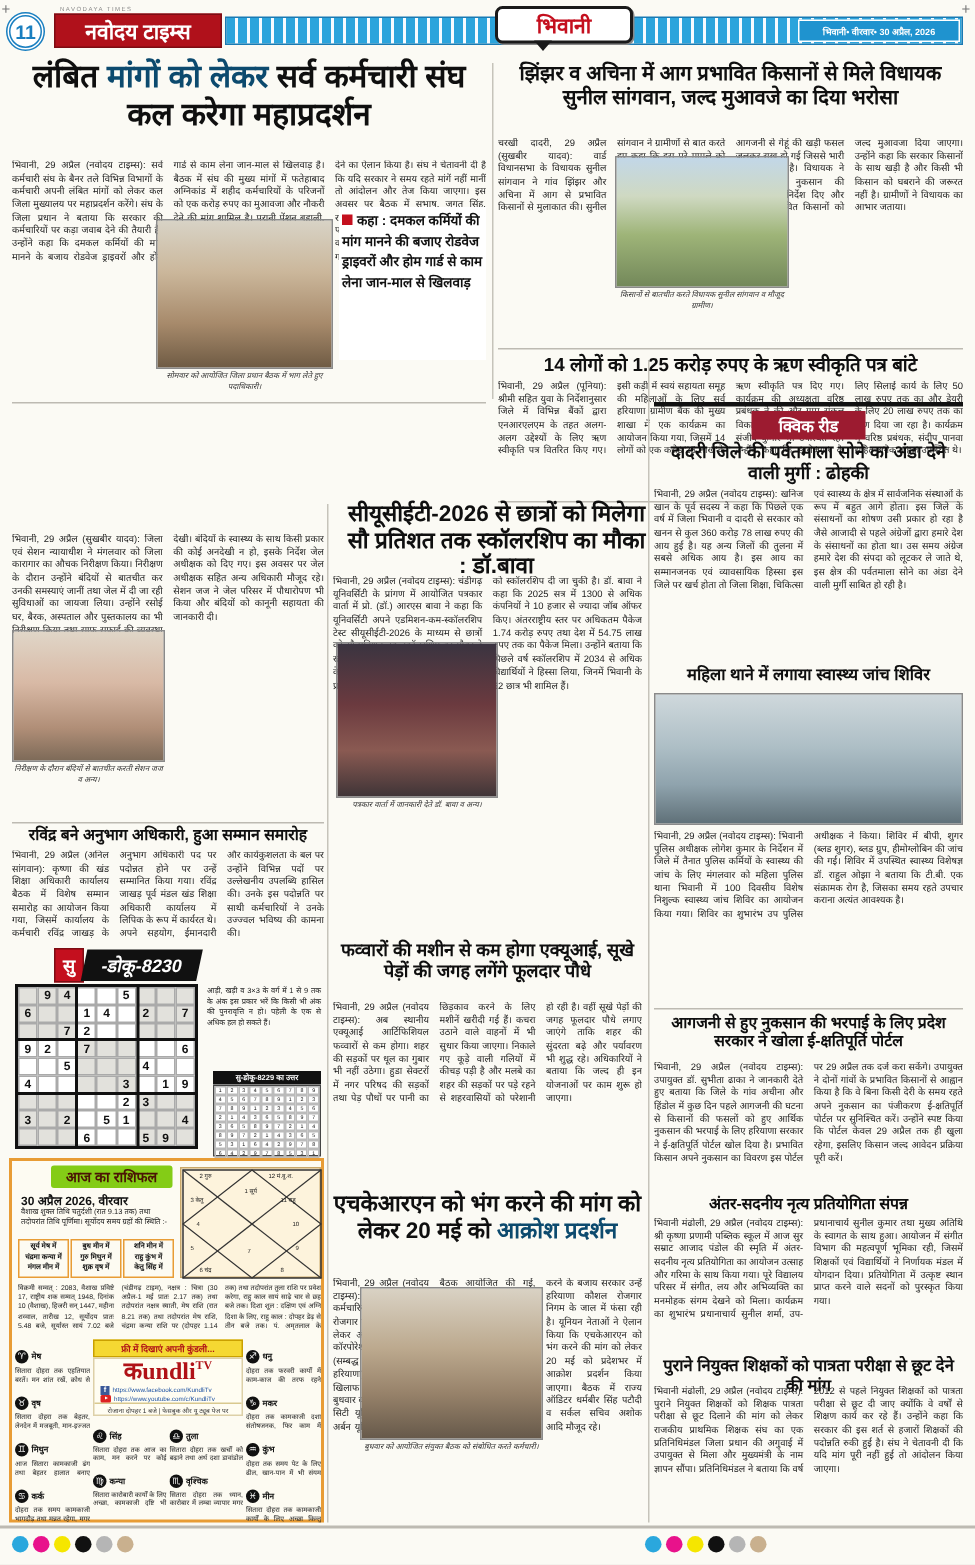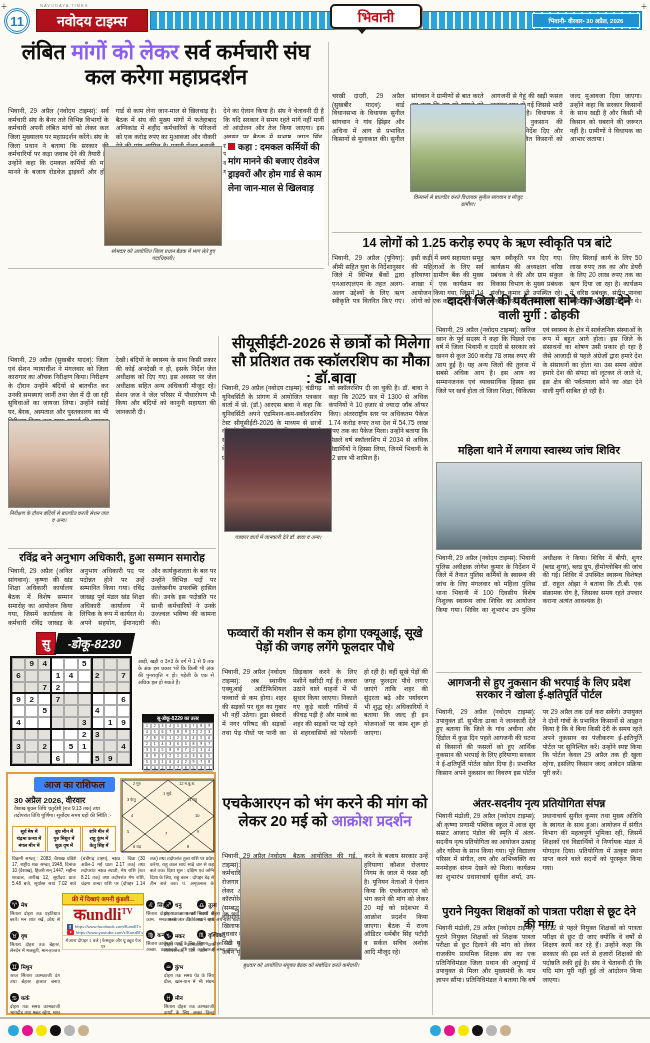--- a/index.html
+++ b/index.html
@@ -11,21 +11,21 @@
   
   .page-circle{width:26px;height:26px;border:3px double #1a7fc0;border-radius:50%;color:#1a7fc0;font-weight:bold;font-size:13px;display:flex;align-items:center;justify-content:center;background:#fff;}
   .logo-small{font-size:4px;color:#8a8a8a;letter-spacing:1px;}
   .logo-box{background:#b0111b;color:#fff;font-weight:bold;font-size:14px;display:flex;align-items:center;justify-content:center;border:1px solid #7d0c13;}
   .stripes{background:repeating-linear-gradient(90deg,#2ba4dc 0 6px,#f6fbff 6px 8px);border:1px solid #1a7ab3;}
   .edition-tab{background:#fff;border:2px solid #1a1a1a;border-radius:5px;color:#c40f1e;font-weight:bold;font-size:14px;display:flex;align-items:center;justify-content:center;box-shadow:1px 1px 0 #888;}
   .edition-tab:after{content:"";position:absolute;left:24px;bottom:-7px;width:0;height:0;border-left:6px solid transparent;border-right:6px solid transparent;border-top:7px solid #1a1a1a;}
   .date-box{background:#1f93cf;border:1px solid #fff;color:#fff;font-size:6px;font-weight:bold;display:flex;align-items:center;justify-content:center;}
   
   .headline{font-weight:bold;color:#0f0f0f;text-align:center;line-height:1.18;}
-  .blue{color:#8b5cf6;text-align:center;}
+  .blue{color:#0c4a6e;text-align:center;}
   .body-text{font-size:6.3px;line-height:1.38;text-align:justify;color:#222;column-gap:7px;overflow:hidden;}
   .cols-2{column-count:2;}.cols-3{column-count:3;}.cols-4{column-count:4;}
   .photo{border:1px solid #8a8a8a;background:#c9c2b2;}
   .ph-meeting{background:linear-gradient(180deg,#d8d3c6 0%,#cbb79b 35%,#a78a6b 70%,#6f5b44 100%);}
   .ph-field{background:linear-gradient(180deg,#c2d7e8 0%,#cfd9c2 30%,#9eb478 60%,#73885a 100%);}
   .ph-jail{background:linear-gradient(180deg,#e0d6c8 0%,#d8b9a5 40%,#b08e77 75%,#7d6a58 100%);}
   .ph-press{background:linear-gradient(180deg,#3a3440 0%,#6b3a3f 40%,#8a5a52 70%,#3f3437 100%);}
   .ph-police{background:linear-gradient(180deg,#cfd8dc 0%,#aebfc6 40%,#8fa3ad 70%,#5f7078 100%);}
   .ph-crowd{background:linear-gradient(180deg,#d9d2c4 0%,#bca98e 40%,#97826a 70%,#66594a 100%);}
   .caption{font-size:5.2px;font-style:italic;text-align:center;color:#333;line-height:1.25;background:#fbfaf4;}
@@ -43,21 +43,21 @@
   .su-grid{display:grid;grid-template-columns:repeat(9,1fr);grid-template-rows:repeat(9,1fr);border:2px solid #111;background:#fff;}
   .su-cell{border:1px solid #aaa;font-size:8px;font-weight:bold;color:#111;display:flex;align-items:center;justify-content:center;}
   .su-shade{background:#e2e1dc;}
   .su-line{position:absolute;background:#111;}
   .su-instr{font-size:5px;line-height:1.4;color:#222;text-align:justify;}
   .ans-label{background:#111;color:#fff;font-size:5px;font-weight:bold;text-align:center;padding:1px 0;}
   .ans-grid{display:grid;grid-template-columns:repeat(9,1fr);grid-template-rows:repeat(9,1fr);border:1px solid #444;background:#fff;}
   .ans-cell{border:0.5px solid #bbb;font-size:3.5px;color:#111;display:flex;align-items:center;justify-content:center;}
   
   .horo{border:2px solid #e89c35;background:#fdfbf2;}
-  .horo-title{background:#3b82f6;color:#4a1404;font-weight:bold;font-size:9.5px;text-align:center;padding:1px 10px;border-radius:2px;}
+  .horo-title{background:#84cc16;color:#4a1404;font-weight:bold;font-size:9.5px;text-align:center;padding:1px 10px;border-radius:2px;}
   .horo-date{font-weight:bold;font-size:8px;color:#111;}
   .horo-intro{font-size:5px;line-height:1.35;color:#222;}
   .planet-box{border:1px solid #e89c35;font-size:4.8px;font-weight:bold;line-height:1.5;text-align:center;color:#111;padding:1px;}
   .kundali{background:#fdf3dc;border:1px solid #caa86a;}
   .kundali .hs{position:absolute;font-size:4px;color:#222;white-space:nowrap;}
   .horo-foot{font-size:4.6px;line-height:1.35;text-align:justify;color:#222;column-count:3;column-gap:5px;overflow:hidden;}
   .sign{overflow:hidden;}
   .sign .sname{font-weight:bold;font-size:5.5px;color:#111;}
   .sign .sicon{display:inline-flex;width:9px;height:9px;border-radius:50%;background:#111;color:#fff;font-size:6px;align-items:center;justify-content:center;margin-right:2px;}
   .sign .stext{font-size:4.5px;line-height:1.3;text-align:justify;color:#222;}
@@ -94,40 +94,44 @@
   </div>
   <div class="abs body-text cols-3" style="left:8px;top:107px;width:316px;height:158px;">भिवानी, 29 अप्रैल (नवोदय टाइम्स): सर्व कर्मचारी संघ के बैनर तले विभिन्न विभागों के कर्मचारी अपनी लंबित मांगों को लेकर कल जिला मुख्यालय पर महाप्रदर्शन करेंगे। संघ के जिला प्रधान ने बताया कि सरकार की कर्मचारियों पर कड़ा जवाब देने की तैयारी है। उन्होंने कहा कि दमकल कर्मियों की मांग मानने के बजाय रोडवेज ड्राइवरों और होम गार्ड से काम लेना जान-माल से खिलवाड़ है। बैठक में संघ की मुख्य मांगों में फतेहाबाद अग्निकांड में शहीद कर्मचारियों के परिजनों को एक करोड़ रुपए का मुआवजा और नौकरी देने की मांग शामिल है। पुरानी पेंशन बहाली, कच्चे कर्मचारियों को पक्का करने तथा खाली पदों पर भर्ती करने की मांगें भी रखी गईं। नगर पालिका कर्मचारियों ने भी हड़ताल को समर्थन देने का ऐलान किया है। संघ ने चेतावनी दी है कि यदि सरकार ने समय रहते मांगें नहीं मानीं तो आंदोलन और तेज किया जाएगा। इस अवसर पर बैठक में सुभाष, जगत सिंह, रामफल, संदीप, बलवान, सुरेश व अन्य पदाधिकारी मौजूद रहे। सभी विभागों के कर्मचारियों से प्रदर्शन में पहुंचने की अपील की गई।</div>
   <div class="abs photo ph-meeting" style="left:104px;top:146px;width:118px;height:100px;"></div>
   <div class="abs caption" style="left:100px;top:248px;width:126px;">सोमवार को आयोजित जिला प्रधान बैठक में भाग लेते हुए पदाधिकारी।</div>
   <div class="abs quote-box" style="left:226px;top:138px;width:98px;height:102px;">
     <span class="sq"></span><span>कहा : दमकल कर्मियों की मांग मानने की बजाए रोडवेज ड्राइवरों और होम गार्ड से काम लेना जान-माल से खिलवाड़</span>
   </div>
   <div class="abs rule-h" style="left:8px;top:268px;width:316px;height:1px;"></div>
   <div class="abs rule-v" style="left:328px;top:42px;width:1px;height:224px;"></div>
 
+  <div class="abs headline" style="left:332px;top:41px;width:310px;font-size:13.5px;">झिंझर व अचिना में आग प्रभावित किसानों से मिले विधायक सुनील सांगवान, जल्द मुआवजे का दिया भरोसा</div>
   <div class="abs body-text cols-4" style="left:332px;top:92px;width:310px;height:138px;">चरखी दादरी, 29 अप्रैल (सुखबीर यादव): वार्ड विधानसभा के विधायक सुनील सांगवान ने गांव झिंझर और अचिना में आग से प्रभावित किसानों से मुलाकात की। सुनील सांगवान ने ग्रामीणों से बात करते हुए कहा कि इस पूरे मामले को मंडोथ में सोमवार को सामने रखा जाएगा, जिसके बाद सरकार से उचित मुआवजा दिलवाया जाएगा। किसानों ने बताया कि आगजनी से गेहूं की खड़ी फसल जलकर राख हो गई जिससे भारी नुकसान हुआ है। विधायक ने प्रशासन को नुकसान की गिरदावरी के निर्देश दिए और कहा कि प्रभावित किसानों को जल्द मुआवजा दिया जाएगा। उन्होंने कहा कि सरकार किसानों के साथ खड़ी है और किसी भी किसान को घबराने की जरूरत नहीं है। ग्रामीणों ने विधायक का आभार जताया।</div>
   <div class="abs photo ph-field" style="left:410px;top:104px;width:116px;height:88px;"></div>
   <div class="abs caption" style="left:406px;top:194px;width:124px;">किसानों से बातचीत करते विधायक सुनील सांगवान व मौजूद ग्रामीण।</div>
 
   <div class="abs rule-h" style="left:332px;top:232px;width:310px;height:1px;"></div>
   <div class="abs headline" style="left:332px;top:236px;width:310px;font-size:12.5px;">14 लोगों को 1.25 करोड़ रुपए के ऋण स्वीकृति पत्र बांटे</div>
   <div class="abs body-text cols-4" style="left:332px;top:254px;width:310px;height:78px;">भिवानी, 29 अप्रैल (पूनिया): श्रीमी सहित युवा के निर्देशानुसार जिले में विभिन्न बैंकों द्वारा एनआरएलएम के तहत अलग-अलग उद्देश्यों के लिए ऋण स्वीकृति पत्र वितरित किए गए। इसी कड़ी में स्वयं सहायता समूह की महिलाओं के लिए सर्व हरियाणा ग्रामीण बैंक की मुख्य शाखा में एक कार्यक्रम का आयोजन किया गया, जिसमें 14 लोगों को एक करोड़ 25 लाख के ऋण स्वीकृति पत्र दिए गए। कार्यक्रम की अध्यक्षता वरिष्ठ प्रबंधक ने की और ग्राम संकुल विकास विभाग के मुख्य प्रबंधक संजीव कुमार भी उपस्थित रहे। उन्होंने कहा कि स्वरोजगार के लिए सिलाई कार्य के लिए 50 लाख रुपए तक का और डेयरी के लिए 20 लाख रुपए तक का ऋण दिया जा रहा है। कार्यक्रम में वरिष्ठ प्रबंधक, संदीप पानवा सहित अनेक ग्राहक उपस्थित थे।</div>
   <div class="abs rule-h" style="left:332px;top:334px;width:310px;height:1px;"></div>
 
   <div class="abs body-text cols-2" style="left:8px;top:356px;width:208px;height:192px;">भिवानी, 29 अप्रैल (सुखबीर यादव): जिला एवं सेशन न्यायाधीश ने मंगलवार को जिला कारागार का औचक निरीक्षण किया। निरीक्षण के दौरान उन्होंने बंदियों से बातचीत कर उनकी समस्याएं जानीं तथा जेल में दी जा रही सुविधाओं का जायजा लिया। उन्होंने रसोई घर, बैरक, अस्पताल और पुस्तकालय का भी निरीक्षण किया तथा साफ-सफाई की व्यवस्था देखी। बंदियों के स्वास्थ्य के साथ किसी प्रकार की कोई अनदेखी न हो, इसके निर्देश जेल अधीक्षक को दिए गए। इस अवसर पर जेल अधीक्षक सहित अन्य अधिकारी मौजूद रहे। सेशन जज ने जेल परिसर में पौधारोपण भी किया और बंदियों को कानूनी सहायता की जानकारी दी।</div>
   <div class="abs photo ph-jail" style="left:8px;top:420px;width:102px;height:88px;"></div>
   <div class="abs caption" style="left:8px;top:510px;width:102px;">निरीक्षण के दौरान बंदियों से बातचीत करती सेशन जज व अन्य।</div>
   <div class="abs rule-v" style="left:218px;top:336px;width:1px;height:679px;"></div>
 
   <div class="abs headline" style="left:228px;top:334px;width:206px;font-size:15px;">सीयूसीईटी-2026 से छात्रों को मिलेगा सौ प्रतिशत तक स्कॉलरशिप का मौका : डॉ.बावा</div>
   <div class="abs body-text cols-2" style="left:222px;top:384px;width:206px;height:238px;">भिवानी, 29 अप्रैल (नवोदय टाइम्स): चंडीगढ़ यूनिवर्सिटी के प्रांगण में आयोजित पत्रकार वार्ता में प्रो. (डॉ.) आरएस बावा ने कहा कि यूनिवर्सिटी अपने एडमिशन-कम-स्कॉलरशिप टेस्ट सीयूसीईटी-2026 के माध्यम से छात्रों को सौ प्रतिशत तक स्कॉलरशिप का मौका दे रही है। उन्होंने बताया कि 2012 में स्थापना के बाद से देश के 28 राज्यों व 6 केंद्र शासित प्रदेशों के 1.30 लाख से अधिक विद्यार्थियों को स्कॉलरशिप दी जा चुकी है। डॉ. बावा ने कहा कि 2025 सत्र में 1300 से अधिक कंपनियों ने 10 हजार से ज्यादा जॉब ऑफर किए। अंतरराष्ट्रीय स्तर पर अधिकतम पैकेज 1.74 करोड़ रुपए तथा देश में 54.75 लाख रुपए तक का पैकेज मिला। उन्होंने बताया कि पिछले वर्ष स्कॉलरशिप में 2034 से अधिक विद्यार्थियों ने हिस्सा लिया, जिनमें भिवानी के 62 छात्र भी शामिल हैं।</div>
   <div class="abs photo ph-press" style="left:224px;top:428px;width:108px;height:104px;"></div>
   <div class="abs caption" style="left:222px;top:534px;width:112px;">पत्रकार वार्ता में जानकारी देते डॉ. बावा व अन्य।</div>
   <div class="abs rule-v" style="left:432px;top:240px;width:1px;height:775px;"></div>
 
+  <div class="abs qr-wrap" style="left:436px;top:268px;width:206px;">
+    <span class="qr-box">क्विक रीड</span>
+  </div>
   <div class="abs headline" style="left:436px;top:294px;width:206px;font-size:12px;">दादरी जिले की पर्वतमाला सोने का अंडा देने वाली मुर्गी : ढोहकी</div>
   <div class="abs body-text cols-2" style="left:436px;top:326px;width:206px;height:116px;">भिवानी, 29 अप्रैल (नवोदय टाइम्स): खनिज खान के पूर्व सदस्य ने कहा कि पिछले एक वर्ष में जिला भिवानी व दादरी से सरकार को खनन से कुल 360 करोड़ 78 लाख रुपए की आय हुई है। यह अन्य जिलों की तुलना में सबसे अधिक आय है। इस आय का सम्मानजनक एवं व्यावसायिक हिस्सा इस जिले पर खर्च होता तो जिला शिक्षा, चिकित्सा एवं स्वास्थ्य के क्षेत्र में सार्वजनिक संस्थाओं के रूप में बहुत आगे होता। इस जिले के संसाधनों का शोषण उसी प्रकार हो रहा है जैसे आजादी से पहले अंग्रेजों द्वारा हमारे देश के संसाधनों का होता था। उस समय अंग्रेज हमारे देश की संपदा को लूटकर ले जाते थे, इस क्षेत्र की पर्वतमाला सोने का अंडा देने वाली मुर्गी साबित हो रही है।</div>
 
   <div class="abs headline" style="left:436px;top:444px;width:206px;font-size:11px;">महिला थाने में लगाया स्वास्थ्य जांच शिविर</div>
   <div class="abs photo ph-police" style="left:436px;top:462px;width:206px;height:88px;"></div>
   <div class="abs body-text cols-2" style="left:436px;top:554px;width:206px;height:116px;">भिवानी, 29 अप्रैल (नवोदय टाइम्स): भिवानी पुलिस अधीक्षक लोगेश कुमार के निर्देशन में जिले में तैनात पुलिस कर्मियों के स्वास्थ्य की जांच के लिए मंगलवार को महिला पुलिस थाना भिवानी में 100 दिवसीय विशेष निशुल्क स्वास्थ्य जांच शिविर का आयोजन किया गया। शिविर का शुभारंभ उप पुलिस अधीक्षक ने किया। शिविर में बीपी, शुगर (ब्लड शुगर), ब्लड ग्रुप, हीमोग्लोबिन की जांच की गई। शिविर में उपस्थित स्वास्थ्य विशेषज्ञ डॉ. राहुल ओझा ने बताया कि टी.बी. एक संक्रामक रोग है, जिसका समय रहते उपचार कराना अत्यंत आवश्यक है।</div>
 
   <div class="abs rule-h" style="left:436px;top:672px;width:206px;height:1px;"></div>
   <div class="abs headline" style="left:436px;top:676px;width:206px;font-size:10.5px;text-align:center;">आगजनी से हुए नुकसान की भरपाई के लिए प्रदेश सरकार ने खोला ई-क्षतिपूर्ति पोर्टल</div>
   <div class="abs body-text cols-2" style="left:436px;top:708px;width:206px;height:86px;">भिवानी, 29 अप्रैल (नवोदय टाइम्स): उपायुक्त डॉ. सुभीता ढाका ने जानकारी देते हुए बताया कि जिले के गांव अचीना और हिंडोल में कुछ दिन पहले आगजनी की घटना से किसानों की फसलों को हुए आर्थिक नुकसान की भरपाई के लिए हरियाणा सरकार ने ई-क्षतिपूर्ति पोर्टल खोल दिया है। प्रभावित किसान अपने नुकसान का विवरण इस पोर्टल पर 29 अप्रैल तक दर्ज करा सकेंगे। उपायुक्त ने दोनों गांवों के प्रभावित किसानों से आह्वान किया है कि वे बिना किसी देरी के समय रहते अपने नुकसान का पंजीकरण ई-क्षतिपूर्ति पोर्टल पर सुनिश्चित करें। उन्होंने स्पष्ट किया कि पोर्टल केवल 29 अप्रैल तक ही खुला रहेगा, इसलिए किसान जल्द आवेदन प्रक्रिया पूरी करें।</div>
@@ -365,21 +369,21 @@
     </div>
     <div class="abs horo-foot" style="left:4px;top:82px;width:202px;height:34px;">विक्रमी सम्वत् : 2083, वैशाख प्रविष्टे 17, राष्ट्रीय शक सम्वत् 1948, दिनांक 10 (वैशाख), हिजरी सन् 1447, महीना शव्वाल, तारीख 12, सूर्योदय प्रातः 5.48 बजे, सूर्यास्त सायं 7.02 बजे (चंडीगढ़ टाइम), नक्षत्र : चित्रा (30 अप्रैल-1 मई प्रातः 2.17 तक) तथा तदोपरांत नक्षत्र स्वाती, मेष राशि (रात 8.21 तक) तथा तदोपरांत मेष राशि, चंद्रमा कन्या राशि पर (दोपहर 1.14 तक) तथा तदोपरांत तुला राशि पर प्रवेश करेगा, राहु काल सायं साढ़े चार से छह बजे तक। दिशा शूल : दक्षिण एवं अग्नि दिशा के लिए, राहु काल : दोपहर डेढ़ से तीन बजे तक। पं. अमृतलाल के ज्योतिष ज्योतिष निवासी सीटेट, 261, मोहल्ला विद्या नगर, जालंधर।</div>
 
     <div class="abs" style="left:2px;top:119px;width:206px;height:122px;display:flex;gap:2px;">
       <div style="width:50px;display:flex;flex-direction:column;gap:2px;">
         <div class="sign" style="height:29px;"><span class="sname"><span class="sicon">♈</span><span>मेष</span></span><div class="stext">सितारा दोहरा तक एहतियात बरतें। मन शांत रखें, क्रोध से बचें, यात्रा में सावधानी रखें।</div></div>
         <div class="sign" style="height:29px;"><span class="sname"><span class="sicon">♉</span><span>वृष</span></span><div class="stext">सितारा दोहरा तक बेहतर, लेनदेन में मजबूती, मान-इज्जत की प्राप्ति, मगर काम में समय कामकाजी बदलाव बनेगा।</div></div>
         <div class="sign" style="height:29px;"><span class="sname"><span class="sicon">♊</span><span>मिथुन</span></span><div class="stext">आज सितारा कामकाजी ढंग तथा बेहतर हालात बनाए रखेगा, मन करने पर कोई उत्तम हालात साथ बढ़ेगा।</div></div>
         <div class="sign" style="height:29px;"><span class="sname"><span class="sicon">♋</span><span>कर्क</span></span><div class="stext">दोहरा तक समय कामकाजी भागदौड़ तथा मन्नत रहेगा, मगर काम में हालात पर कामकाजी बदलाव होता रहेगा।</div></div>
       </div>
-      <div style="width:100px;display:flex;flex-direction:row;gap:2px;">
+      <div style="width:100px;display:flex;flex-direction:column;gap:2px;">
         <div>
           <div class="ad-banner">फ्री में दिखाएं अपनी कुंडली...</div>
           <div class="ad-body">
             <div class="ad-brand"><span>कundli</span><span class="tv">TV</span></div>
             <div class="ad-link">
                 <span class="ic-fb">f</span>
                 <span>https://www.facebook.com/KundliTv</span>
               </div>
             <div class="ad-link">
                 <span class="ic-yt"></span>

